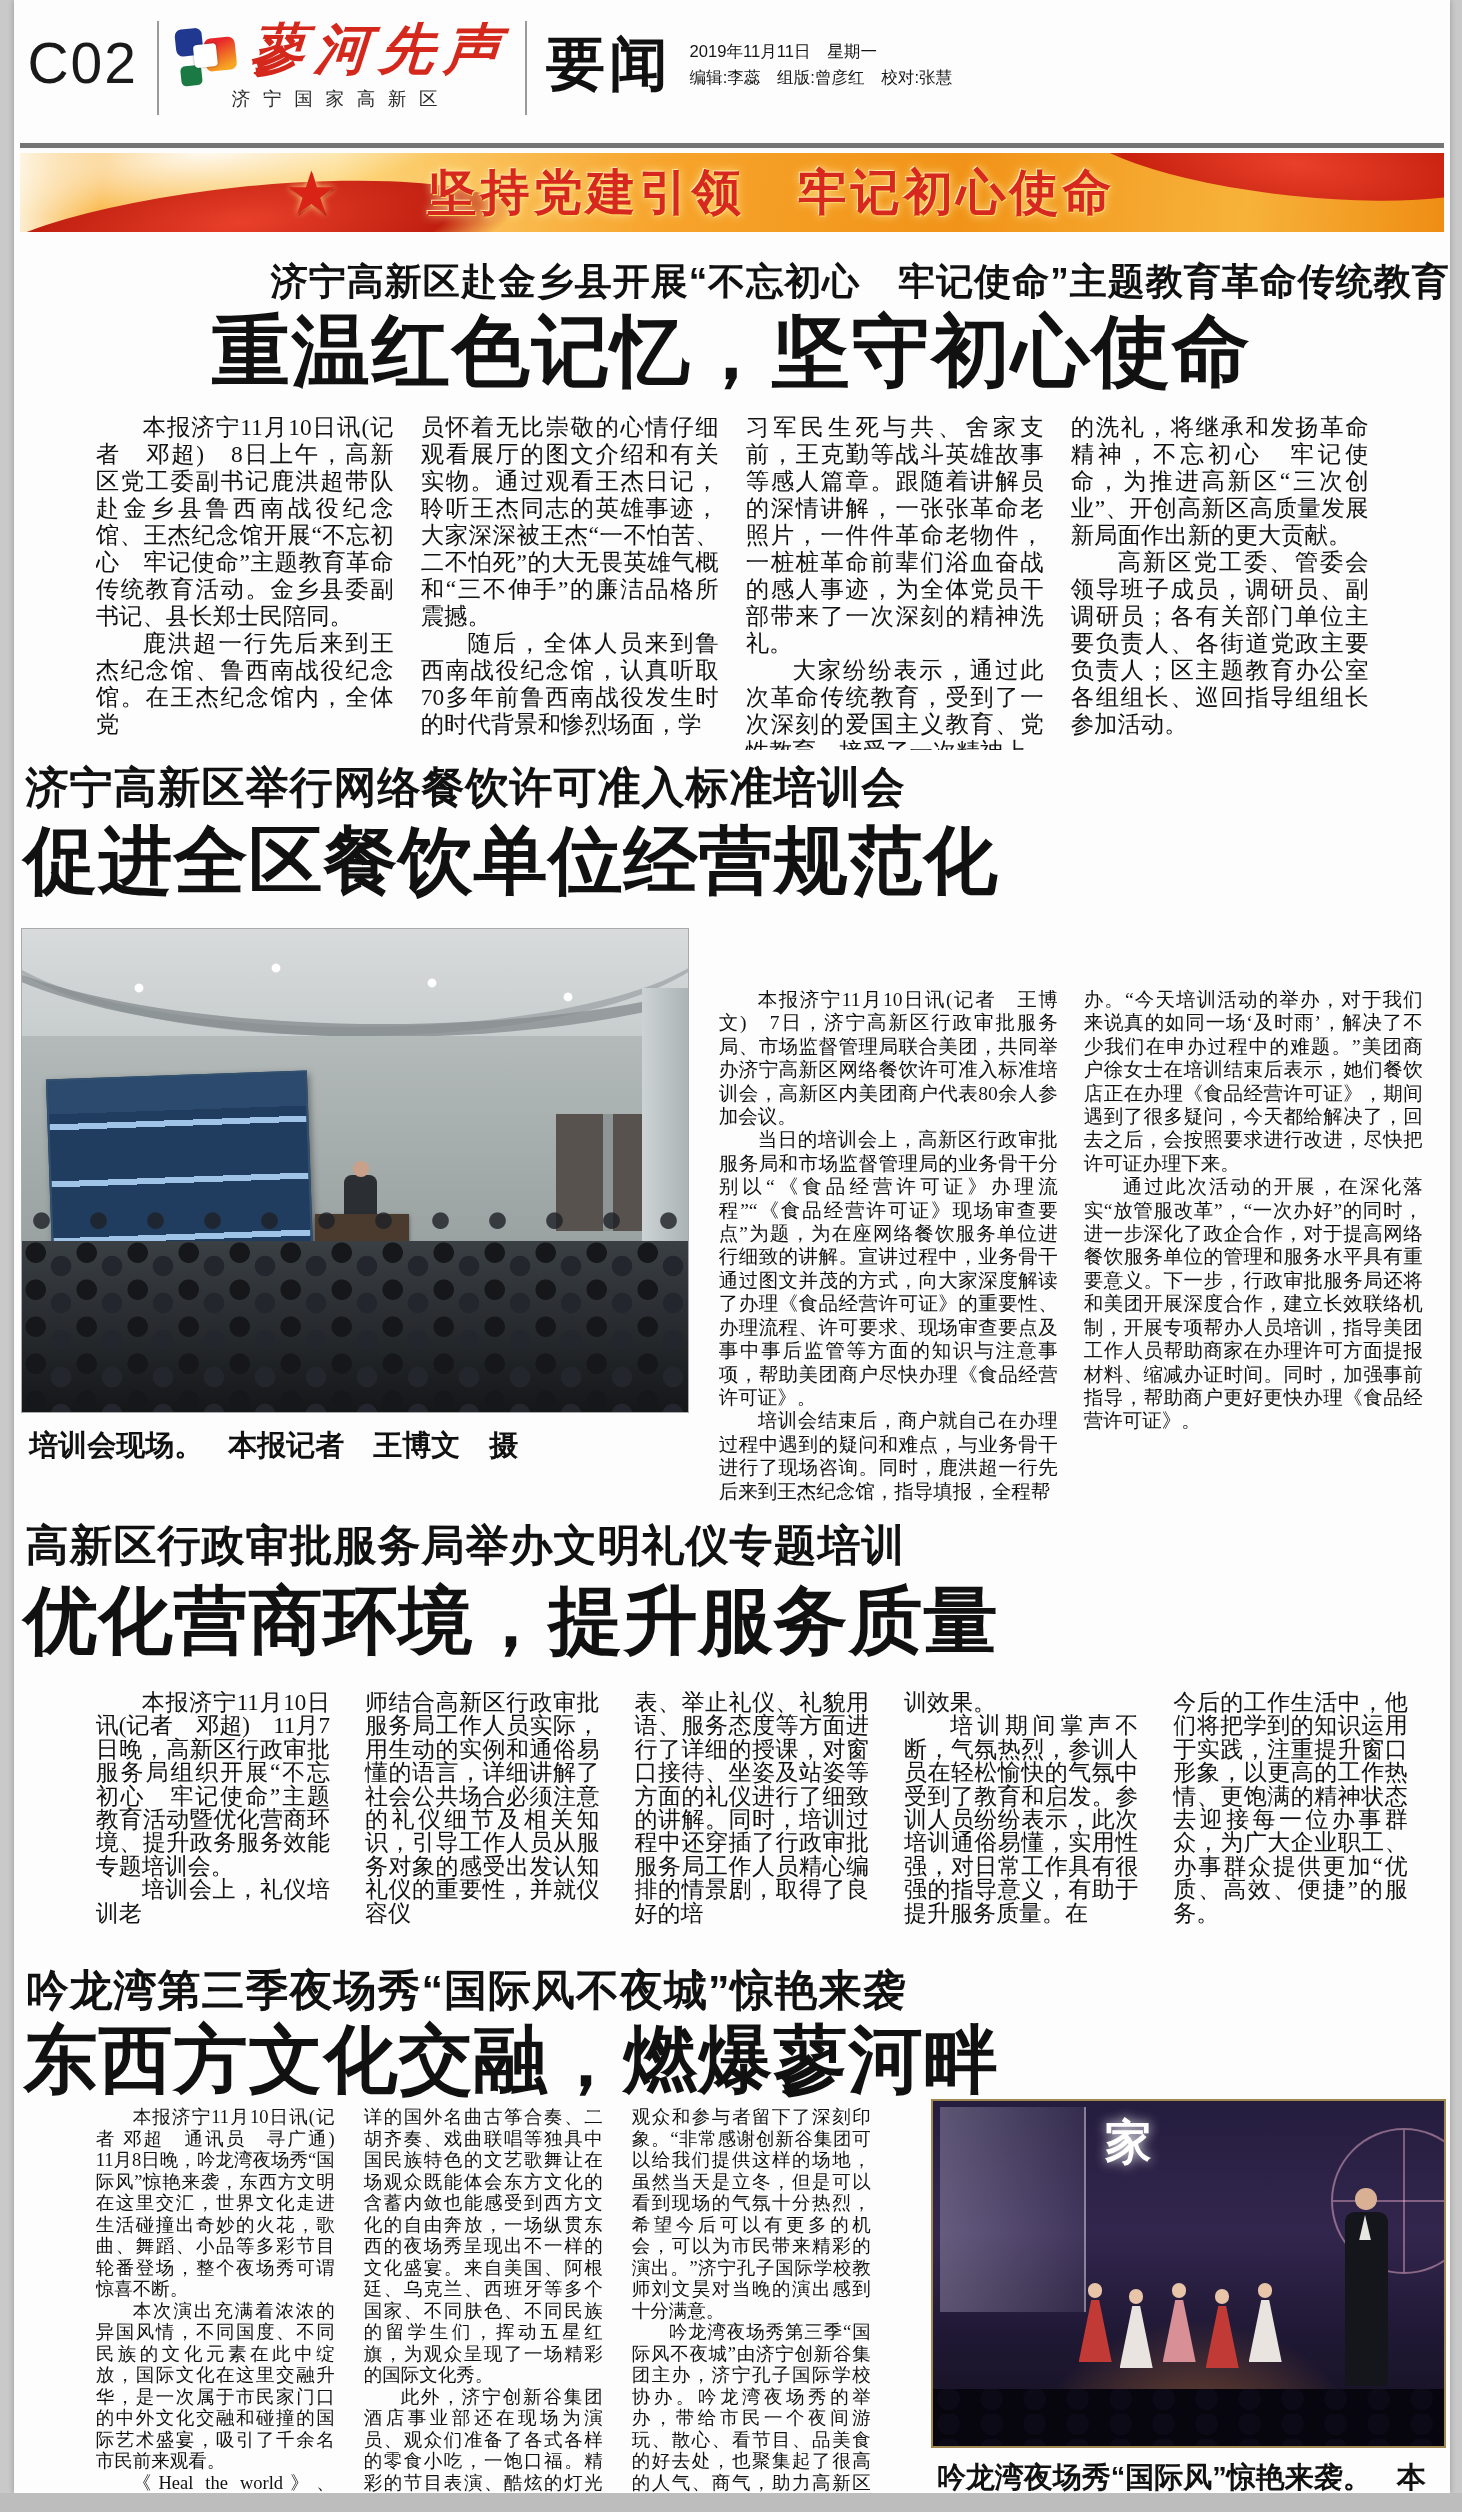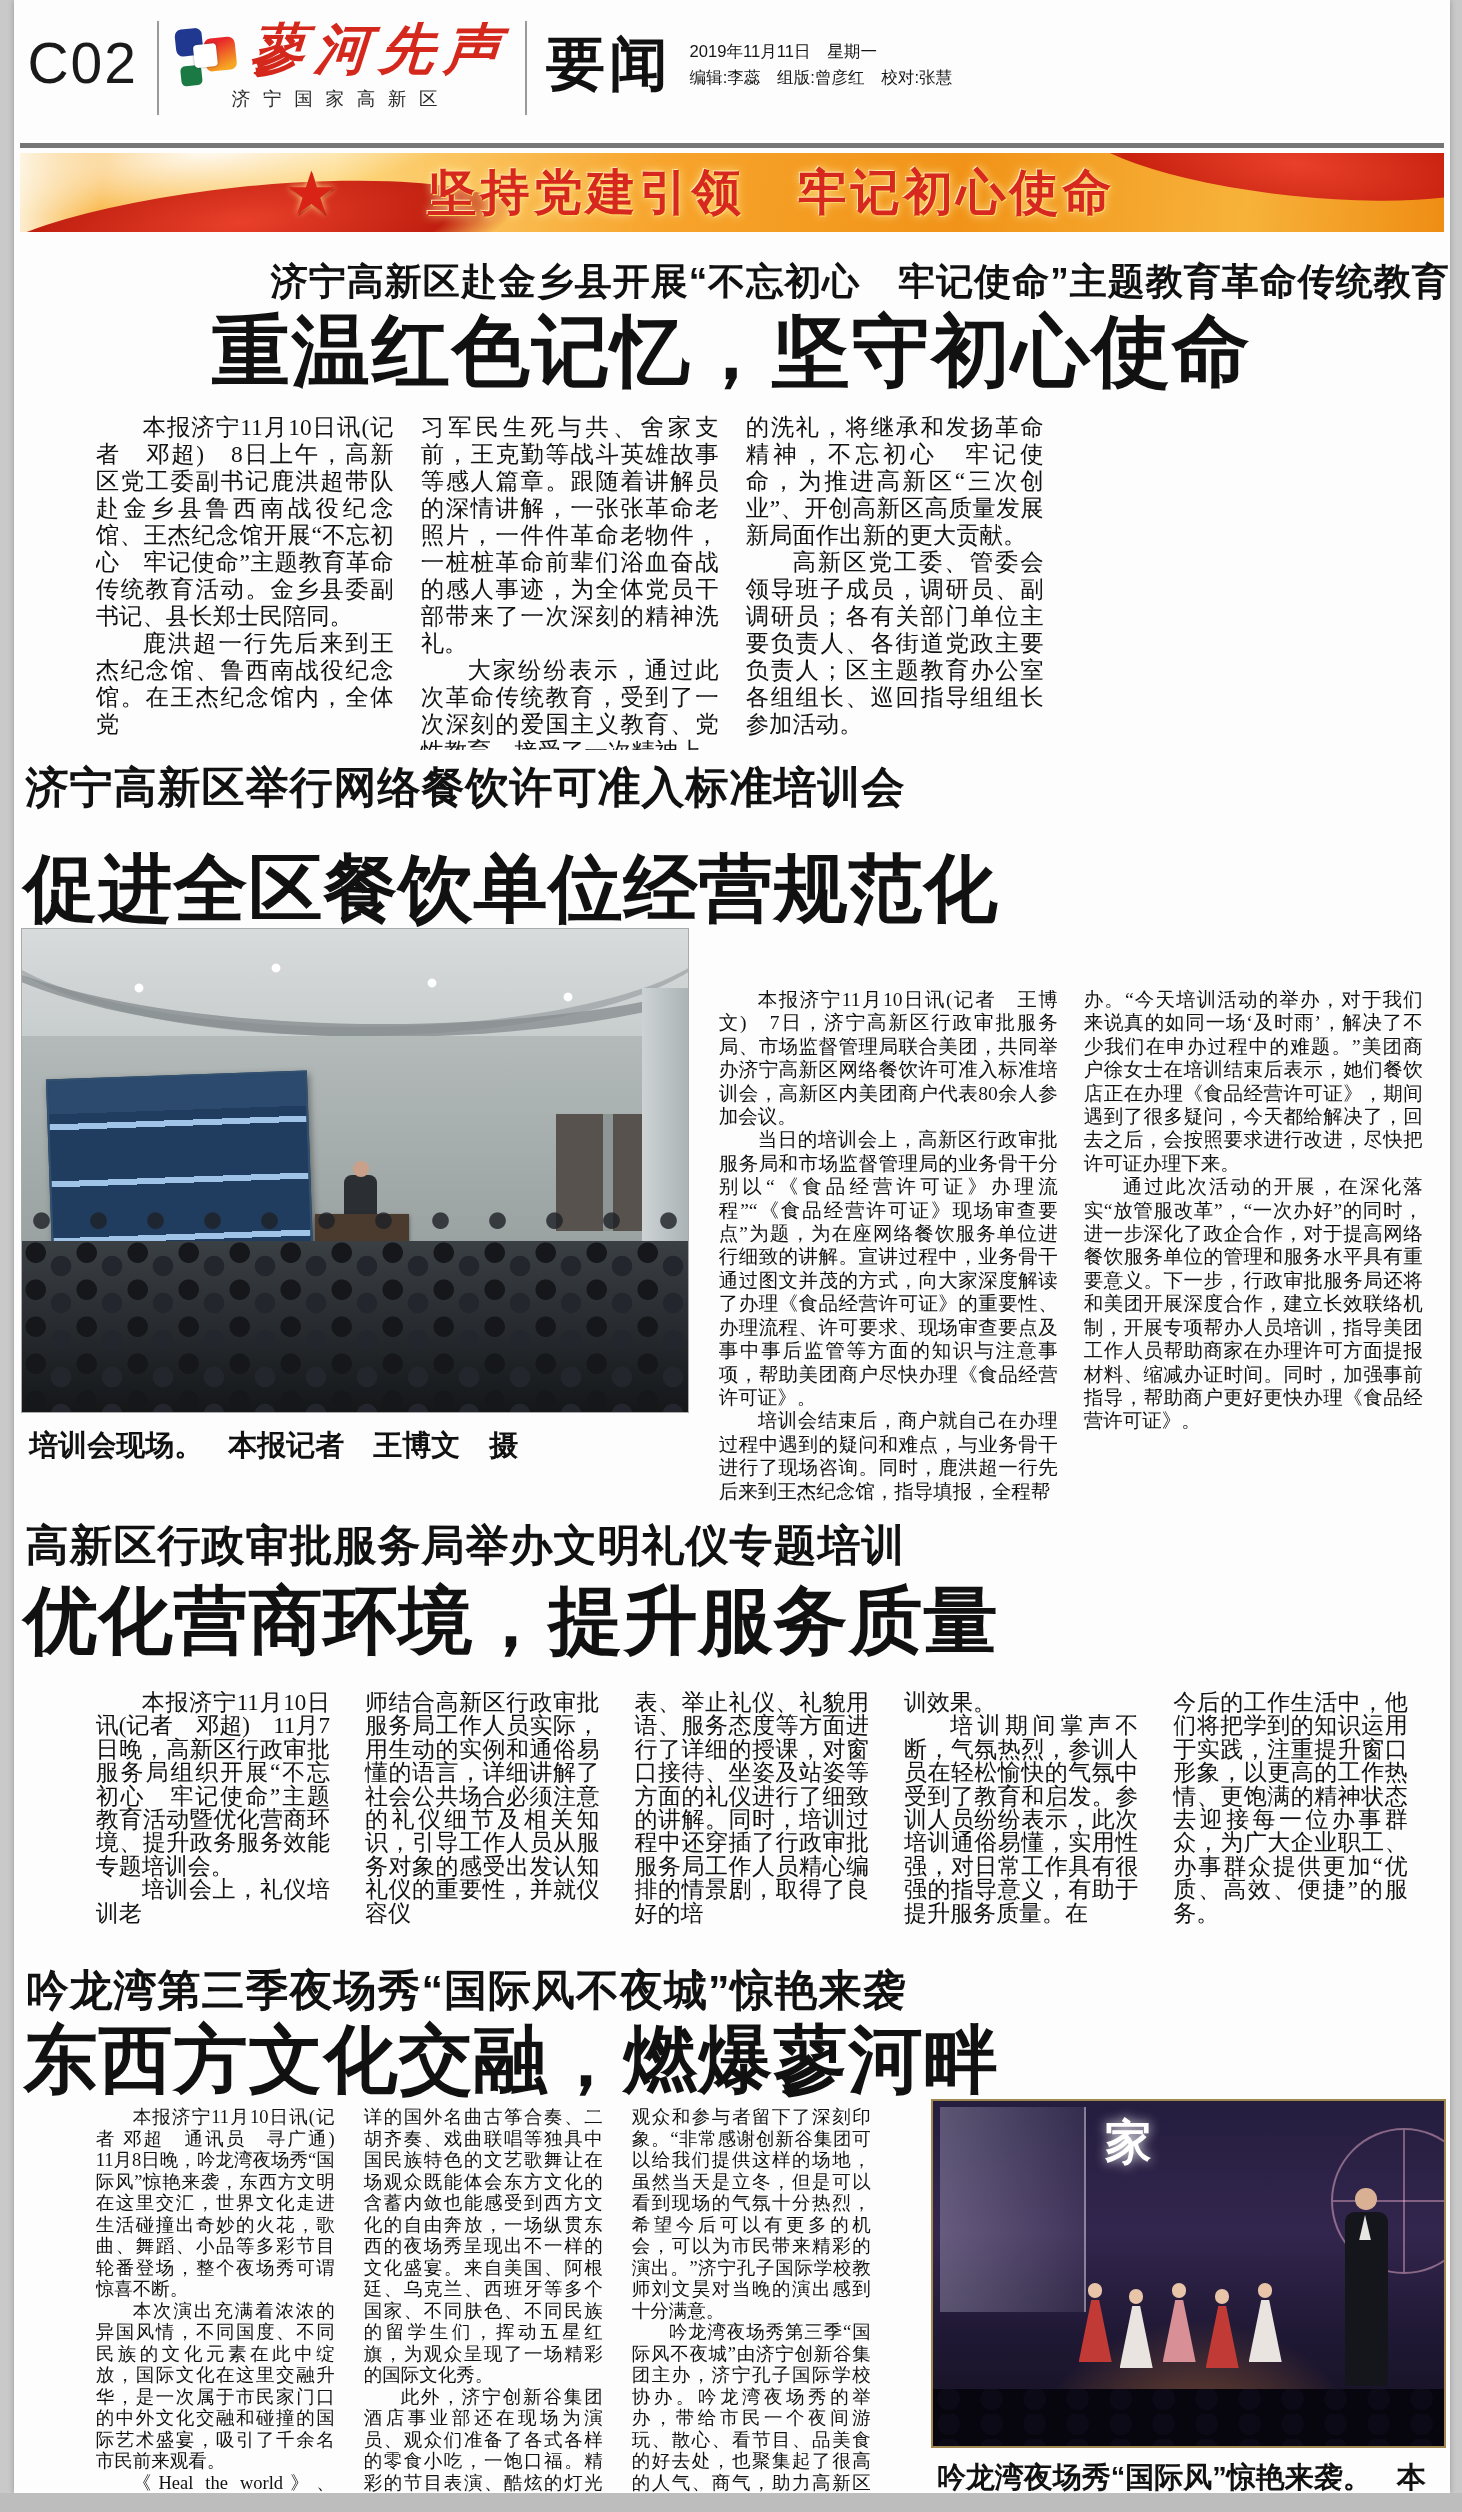--- a/index.html
+++ b/index.html
@@ -167,31 +167,35 @@
   </div>
 
   <div class="kicker-c" style="top:257px;">济宁高新区赴金乡县开展“不忘初心　牢记使命”主题教育革命传统教育</div>
   <div class="headline-c" style="top:300px;">重温红色记忆，坚守初心使命</div>
   <div class="cols a1cols">
     <div class="col">
       <p class="ind">本报济宁11月10日讯(记者　邓超)　8日上午，高新区党工委副书记鹿洪超带队赴金乡县鲁西南战役纪念馆、王杰纪念馆开展“不忘初心　牢记使命”主题教育革命传统教育活动。金乡县委副书记、县长郑士民陪同。</p>
       <p class="ind">鹿洪超一行先后来到王杰纪念馆、鲁西南战役纪念馆。在王杰纪念馆内，全体党</p>
     </div>
     <div class="col">
+      <p class="cont">员怀着无比崇敬的心情仔细观看展厅的图文介绍和有关实物。通过观看王杰日记，聆听王杰同志的英雄事迹，大家深深被王杰“一不怕苦、二不怕死”的大无畏英雄气概和“三不伸手”的廉洁品格所震撼。</p>
+      <p class="ind">随后，全体人员来到鲁西南战役纪念馆，认真听取70多年前鲁西南战役发生时的时代背景和惨烈场面，学</p>
+    </div>
+    <div class="col">
       <p class="cont">习军民生死与共、舍家支前，王克勤等战斗英雄故事等感人篇章。跟随着讲解员的深情讲解，一张张革命老照片，一件件革命老物件，一桩桩革命前辈们浴血奋战的感人事迹，为全体党员干部带来了一次深刻的精神洗礼。</p>
       <p class="ind">大家纷纷表示，通过此次革命传统教育，受到了一次深刻的爱国主义教育、党性教育，接受了一次精神上</p>
     </div>
     <div class="col">
       <p class="cont">的洗礼，将继承和发扬革命精神，不忘初心　牢记使命，为推进高新区“三次创业”、开创高新区高质量发展新局面作出新的更大贡献。</p>
       <p class="ind">高新区党工委、管委会领导班子成员，调研员、副调研员；各有关部门单位主要负责人、各街道党政主要负责人；区主题教育办公室各组组长、巡回指导组组长参加活动。</p>
     </div>
   </div>
 
   <div class="kicker-l" style="top:759px;">济宁高新区举行网络餐饮许可准入标准培训会</div>
-  <div class="headline-l" style="top:840px;">促进全区餐饮单位经营规范化</div>
+  <div class="headline-l" style="top:812px;">促进全区餐饮单位经营规范化</div>
 
   <div class="photo1">
     <div class="p1-ceilarc"></div>
     <div class="p1-ceilarc2"></div>
     <div class="p1-lights"></div>
     <div class="p1-wall"></div>
     <div class="p1-doors"></div>
     <div class="p1-pillar"></div>
     <div class="p1-screen"></div>
     <div class="p1-speaker"></div>

